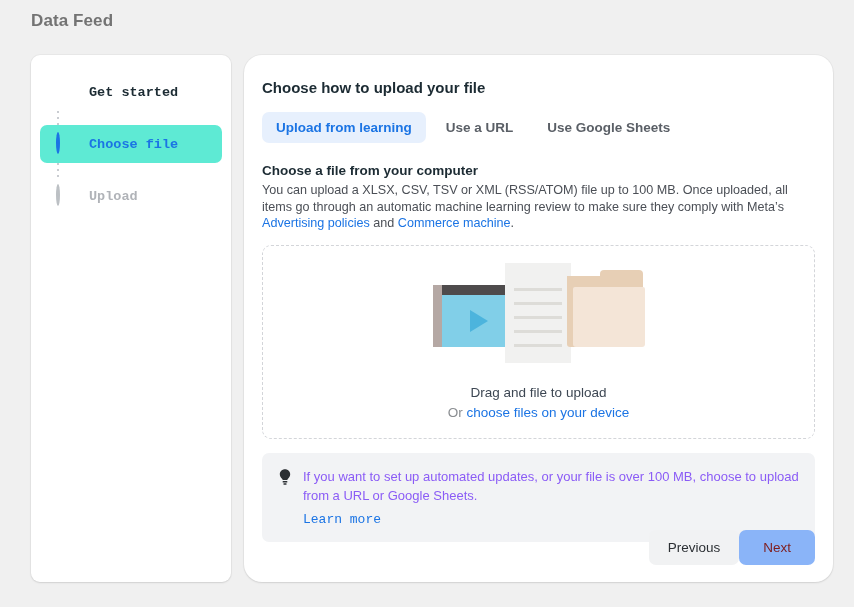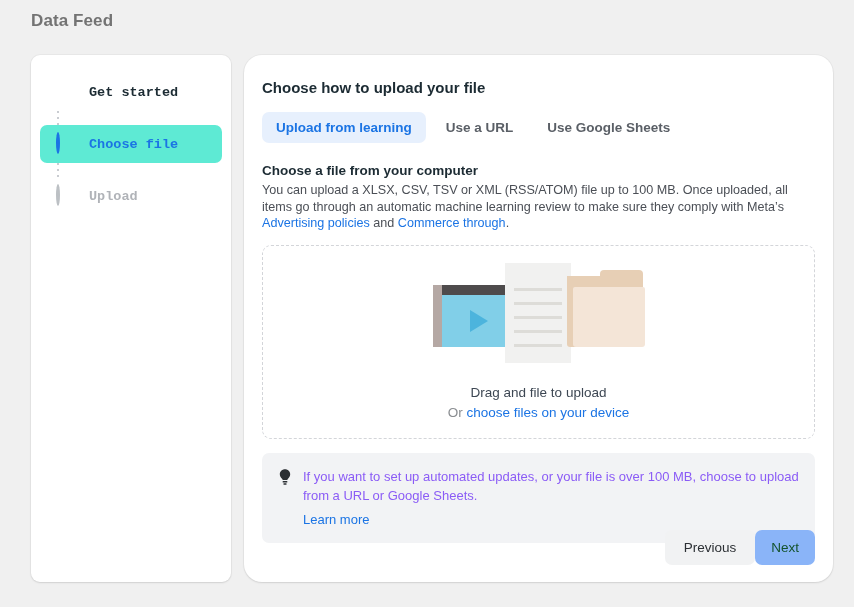--- a/index.html
+++ b/index.html
@@ -240,20 +240,21 @@
     line-height: 19.5px;
     color: #8b5cf6;
   }
   .tip-learn {
     display: inline-block;
     margin-top: 6px;
     font-size: 13px;
     color: #1b74e4;
     text-decoration: none;
     cursor: pointer;
+    font-family: Liberation Mono, monospace;
   }
 
   
   .footer {
     position: absolute;
     left: 18px; right: 18px; bottom: 17px;
     display: flex;
     align-items: center;
     justify-content: flex-end;
   }
@@ -264,22 +265,22 @@
     cursor: pointer;
     font-size: 13.5px;
   }
   .btn-prev {
     background: #f1f2f3;
     color: #2c3034;
     padding: 10px 19px;
   }
   .btn-next {
     background: #8ab4f8;
-    color: #14532d;
-    padding: 10px 16px;
+    color: #7f1d1d;
+    padding: 10px 24px;
     cursor: default;
   }
 </style>
 </head>
 <body>
 
 <div id="page">
 
   <div class="page-title">Data Feed</div>
 
@@ -319,21 +320,21 @@
 
     <div class="tabs">
       <div class="tab active">Upload from learning</div>
       <div class="tab">Use a URL</div>
       <div class="tab">Use Google Sheets</div>
     </div>
 
     <div class="section-title">Choose a file from your computer</div>
 
     <div class="section-desc">
-      <span>You can upload a XLSX, CSV, TSV or XML (RSS/ATOM) file up to 100 MB. Once uploaded, all items go through an automatic machine learning review to make sure they comply with Meta’s </span><a class="link">Advertising policies</a><span> and </span><a class="link">Commerce through</a><span>.</span>
+      <span>You can upload a XLSX, CSV, TSV or XML (RSS/ATOM) file up to 100 MB. Once uploaded, all items go through an automatic machine learning review to make sure they comply with Meta’s </span><a class="link">Advertising policies</a><span> and </span><a class="link">Commerce machine</a><span>.</span>
     </div>
 
     <div class="dropzone">
 
       <div class="illus">
         <div class="media-back"></div>
         <div class="media-bar"></div>
         <div class="media-body"></div>
         <div class="media-play"></div>
 

